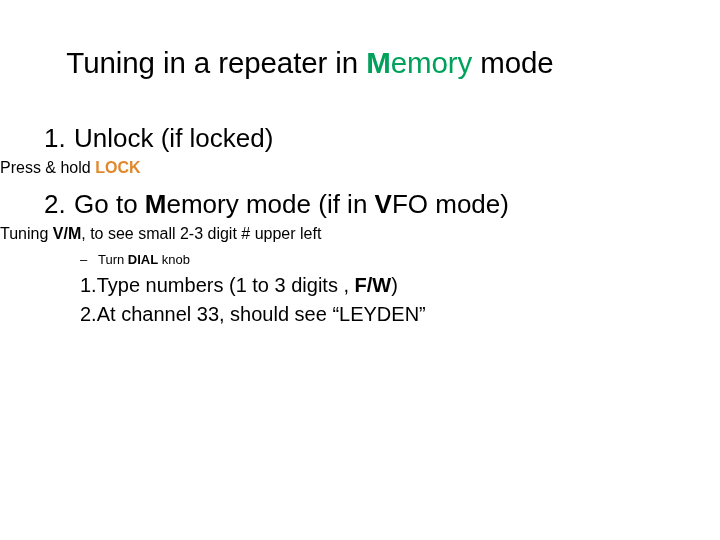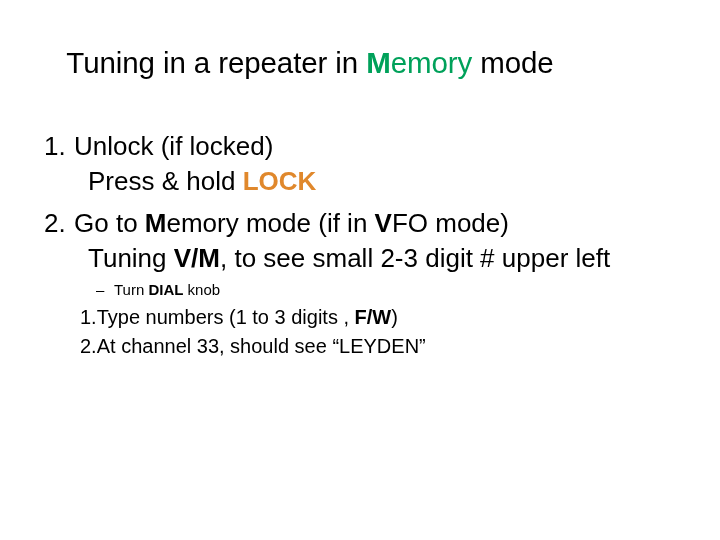--- a/index.html
+++ b/index.html
@@ -40,21 +40,21 @@
   }
   .title-accent {
     color: #00a15a;
     font-weight: 400;
   }
 
   
   .body-block {
     position: absolute;
     left: 0;
-    top: 128px;
+    top: 120px;
     width: 720px;
   }
 
   .line {
     white-space: nowrap;
     line-height: 1.08;
   }
 
   
   .step {
@@ -67,34 +67,31 @@
   .step .num {
     display: inline-block;
     min-width: 30px;
   }
   .step-3 {
     padding-left: 48px;
   }
 
   
   .sub {
-    font-size: 26px;
+    font-size: 16px;
     font-weight: 400;
-    padding-left: 76px;
     margin-top: 7px;
-    margin-left: 12px;
   }
 
   
   .dash {
-    font-size: 15px;
+    font-size: 13px;
     font-weight: 400;
     padding-left: 80px;
     margin-top: 8px;
-    margin-left: 16px;
   }
   .dash .marker {
     display: inline-block;
     width: 18px;
   }
   .numsub {
     font-size: 20px;
     font-weight: 400;
     padding-left: 80px;
     margin-top: 8px;

